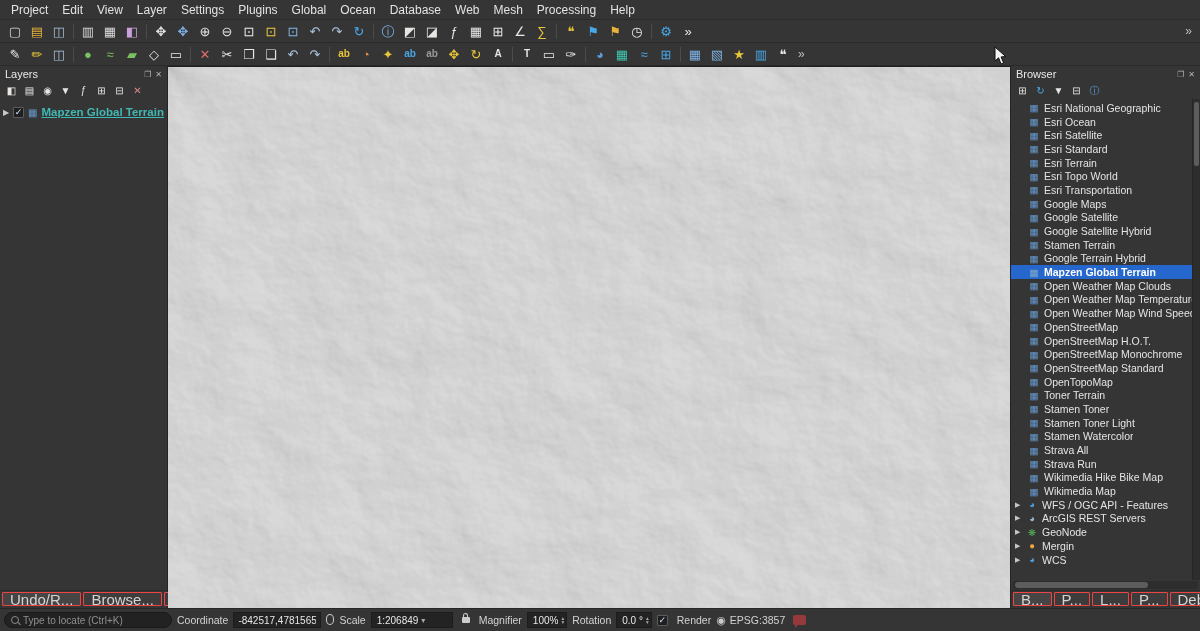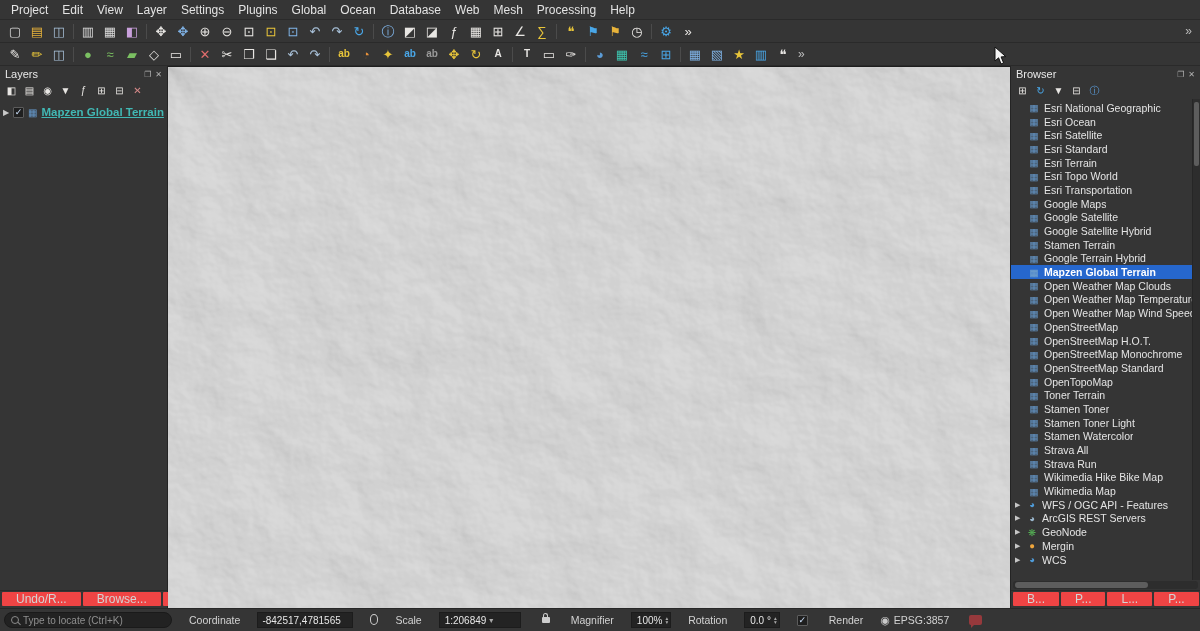--- a/index.html
+++ b/index.html
@@ -51,34 +51,34 @@
   .group-arrow{width:11px;font-size:7px;color:#c6c6c6;flex:none}
   .bicon{width:12px;font-size:9.5px;margin-right:4px;flex:none;text-align:center}
   .blabel{overflow:hidden}
   .vscroll{position:absolute;top:0;right:0;bottom:0;width:8px;background:#2d2d2d;border-left:1px solid #262626}
   .vthumb{position:absolute;top:3px;right:1px;width:5px;height:64px;background:#5d5d5d;border-radius:2px}
   .hscroll{height:8px;margin:1px 2px;background:#2d2d2d;border-radius:3px;position:relative;flex:none}
   .hthumb{position:absolute;top:1px;left:2px;height:6px;width:72%;background:#5d5d5d;border-radius:3px}
 
   
   .dock-tabs{height:18px;display:flex;gap:2px;padding:1px 2px 2px 2px;border-top:1px solid #2a2a2a;flex:none}
-  .dock-tab{background:#3c3c3c;border:7px solid #ef4444;border-radius:1px;color:#d4d4d4;font-size:12px;display:flex;align-items:center;padding:0 7px;white-space:nowrap;cursor:default}
+  .dock-tab{background:#3c3c3c;border:1px solid #ef4444;border-radius:1px;color:#d4d4d4;font-size:15px;display:flex;align-items:center;padding:0 7px;white-space:nowrap;cursor:default}
   .dock-tab:first-child{background:#454545}
 
   
-  .statusbar{height:23px;background:#353535;border-top:1px solid #272727;display:flex;align-items:center;padding:0 4px;font-size:10.5px;color:#d2d2d2;gap:17px}
+  .statusbar{height:23px;background:#353535;border-top:1px solid #272727;display:flex;align-items:center;padding:0 4px;font-size:10.5px;color:#d2d2d2;gap:5px}
   .locator{width:168px;height:16px;background:#222;border:1px solid #1a1a1a;border-radius:8px;display:flex;align-items:center;padding:0 6px;gap:4px;flex:none}
   .mag-icon{width:8px;height:8px;border:1.4px solid #8a8a8a;border-radius:50%;position:relative;flex:none}
   .mag-icon::after{content:"";position:absolute;width:4px;height:1.4px;background:#8a8a8a;transform:rotate(45deg);right:-3px;bottom:-1px}
   .locator input{background:transparent;border:none;outline:none;color:#cfcfcf;font-size:10px;width:100%;font-family:"Liberation Sans",sans-serif}
   .locator input::placeholder{color:#8f8f8f}
   .status-msg{flex:1;height:17px;line-height:16px;background:#2e2e2e;border:1px solid #292929;padding:0 6px;color:#c9c9c9;font-size:10px;overflow:hidden;white-space:nowrap}
   .sb-label{white-space:nowrap}
   .sb-input{height:16px;background:#232323;border:1px solid #1c1c1c;color:#e6e6e6;font-size:10px;padding:0 4px;font-family:"Liberation Sans",sans-serif;outline:none}
-  .sb-input.coord{width:96px}
+  .sb-input.coord{width:88px}
   .sb-combo,.sb-spin{height:16px;background:#232323;border:1px solid #1c1c1c;display:flex;align-items:center;padding:0 2px 0 5px;gap:3px;font-size:10px;color:#e6e6e6;white-space:nowrap}
   .sb-combo{width:82px;justify-content:flex-start}
   .combo-arrow{font-size:8px;color:#a9a9a9}
   .spin-arrows{display:flex;flex-direction:column;line-height:4px}
   .spin-arrows i{font-style:normal;font-size:5.5px;color:#a9a9a9}
   .mousesh{width:8px;height:11px;border:1px solid #cdcdcd;border-radius:4px/5px;display:inline-block}
   .lockwrap{display:flex;align-items:center;justify-content:center;width:16px}
   .locksh{width:8px;height:6px;background:#cdcdcd;border-radius:1px;position:relative;display:inline-block}
   .locksh::before{content:"";position:absolute;top:-4px;left:1.2px;width:3.6px;height:4px;border:1.4px solid #cdcdcd;border-bottom:none;border-radius:3px 3px 0 0}
   .crs{display:flex;align-items:center;gap:4px;white-space:nowrap;cursor:default}

